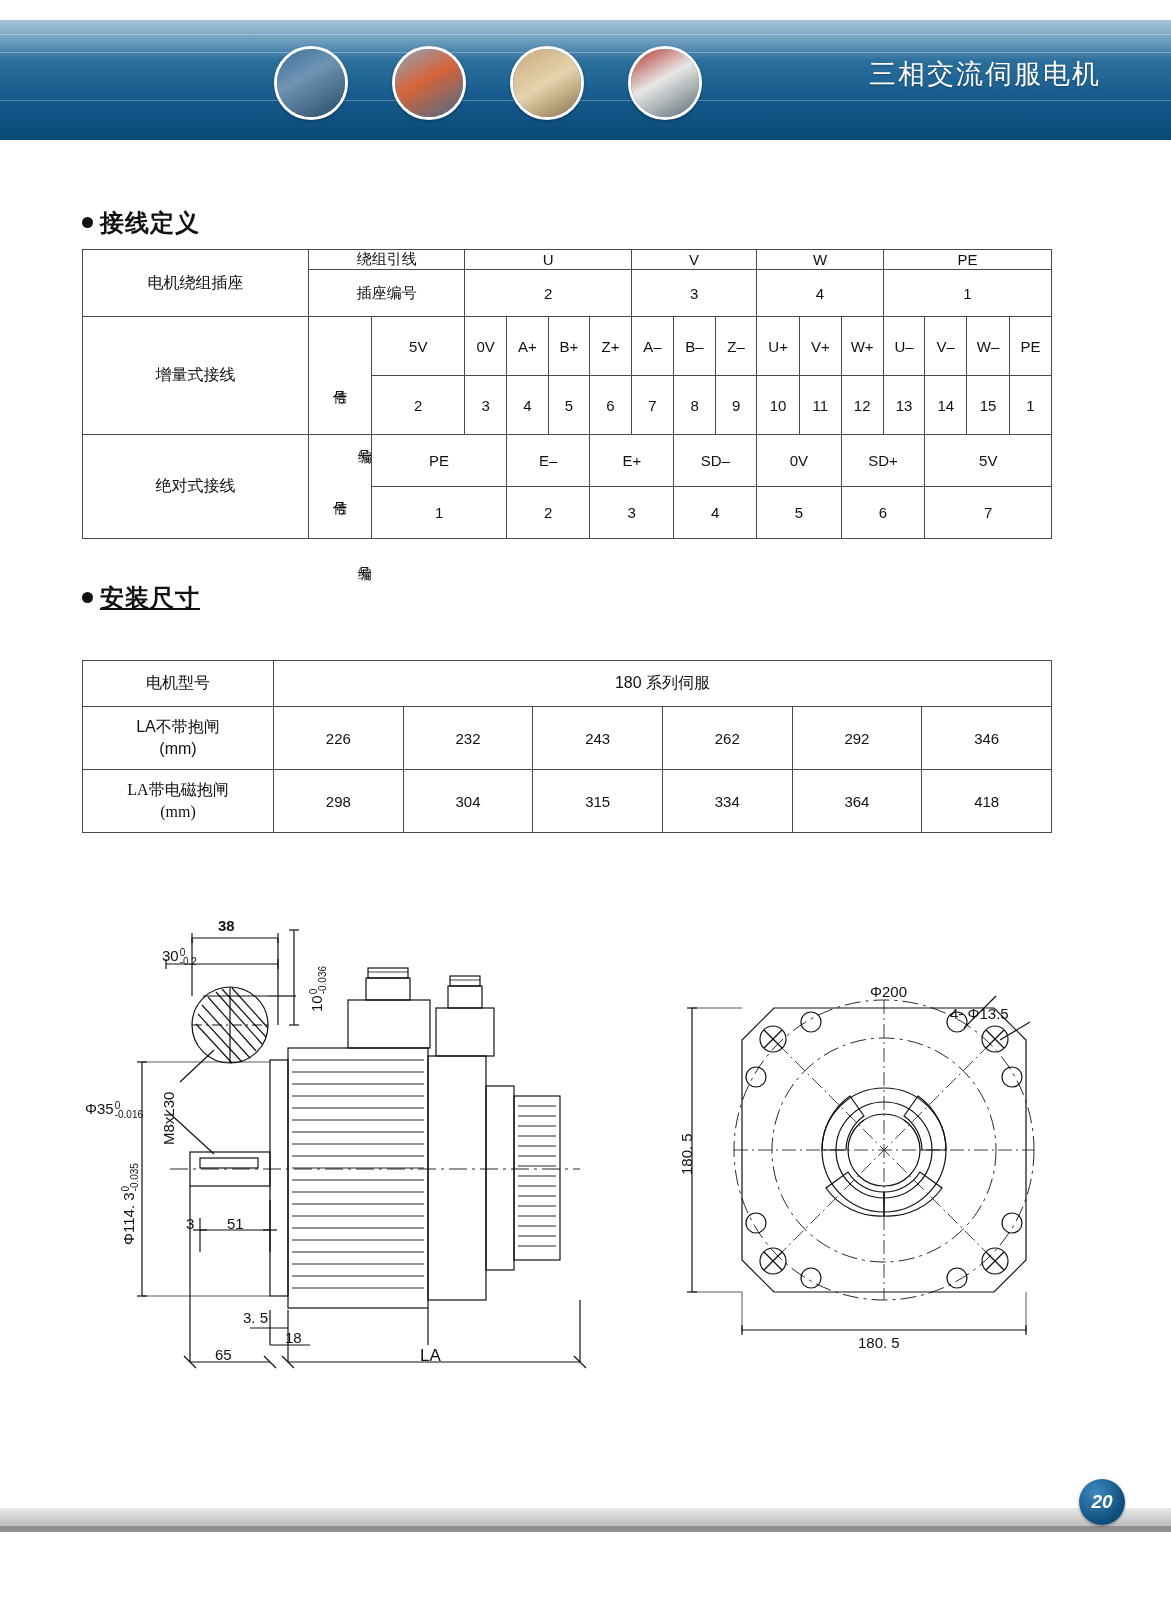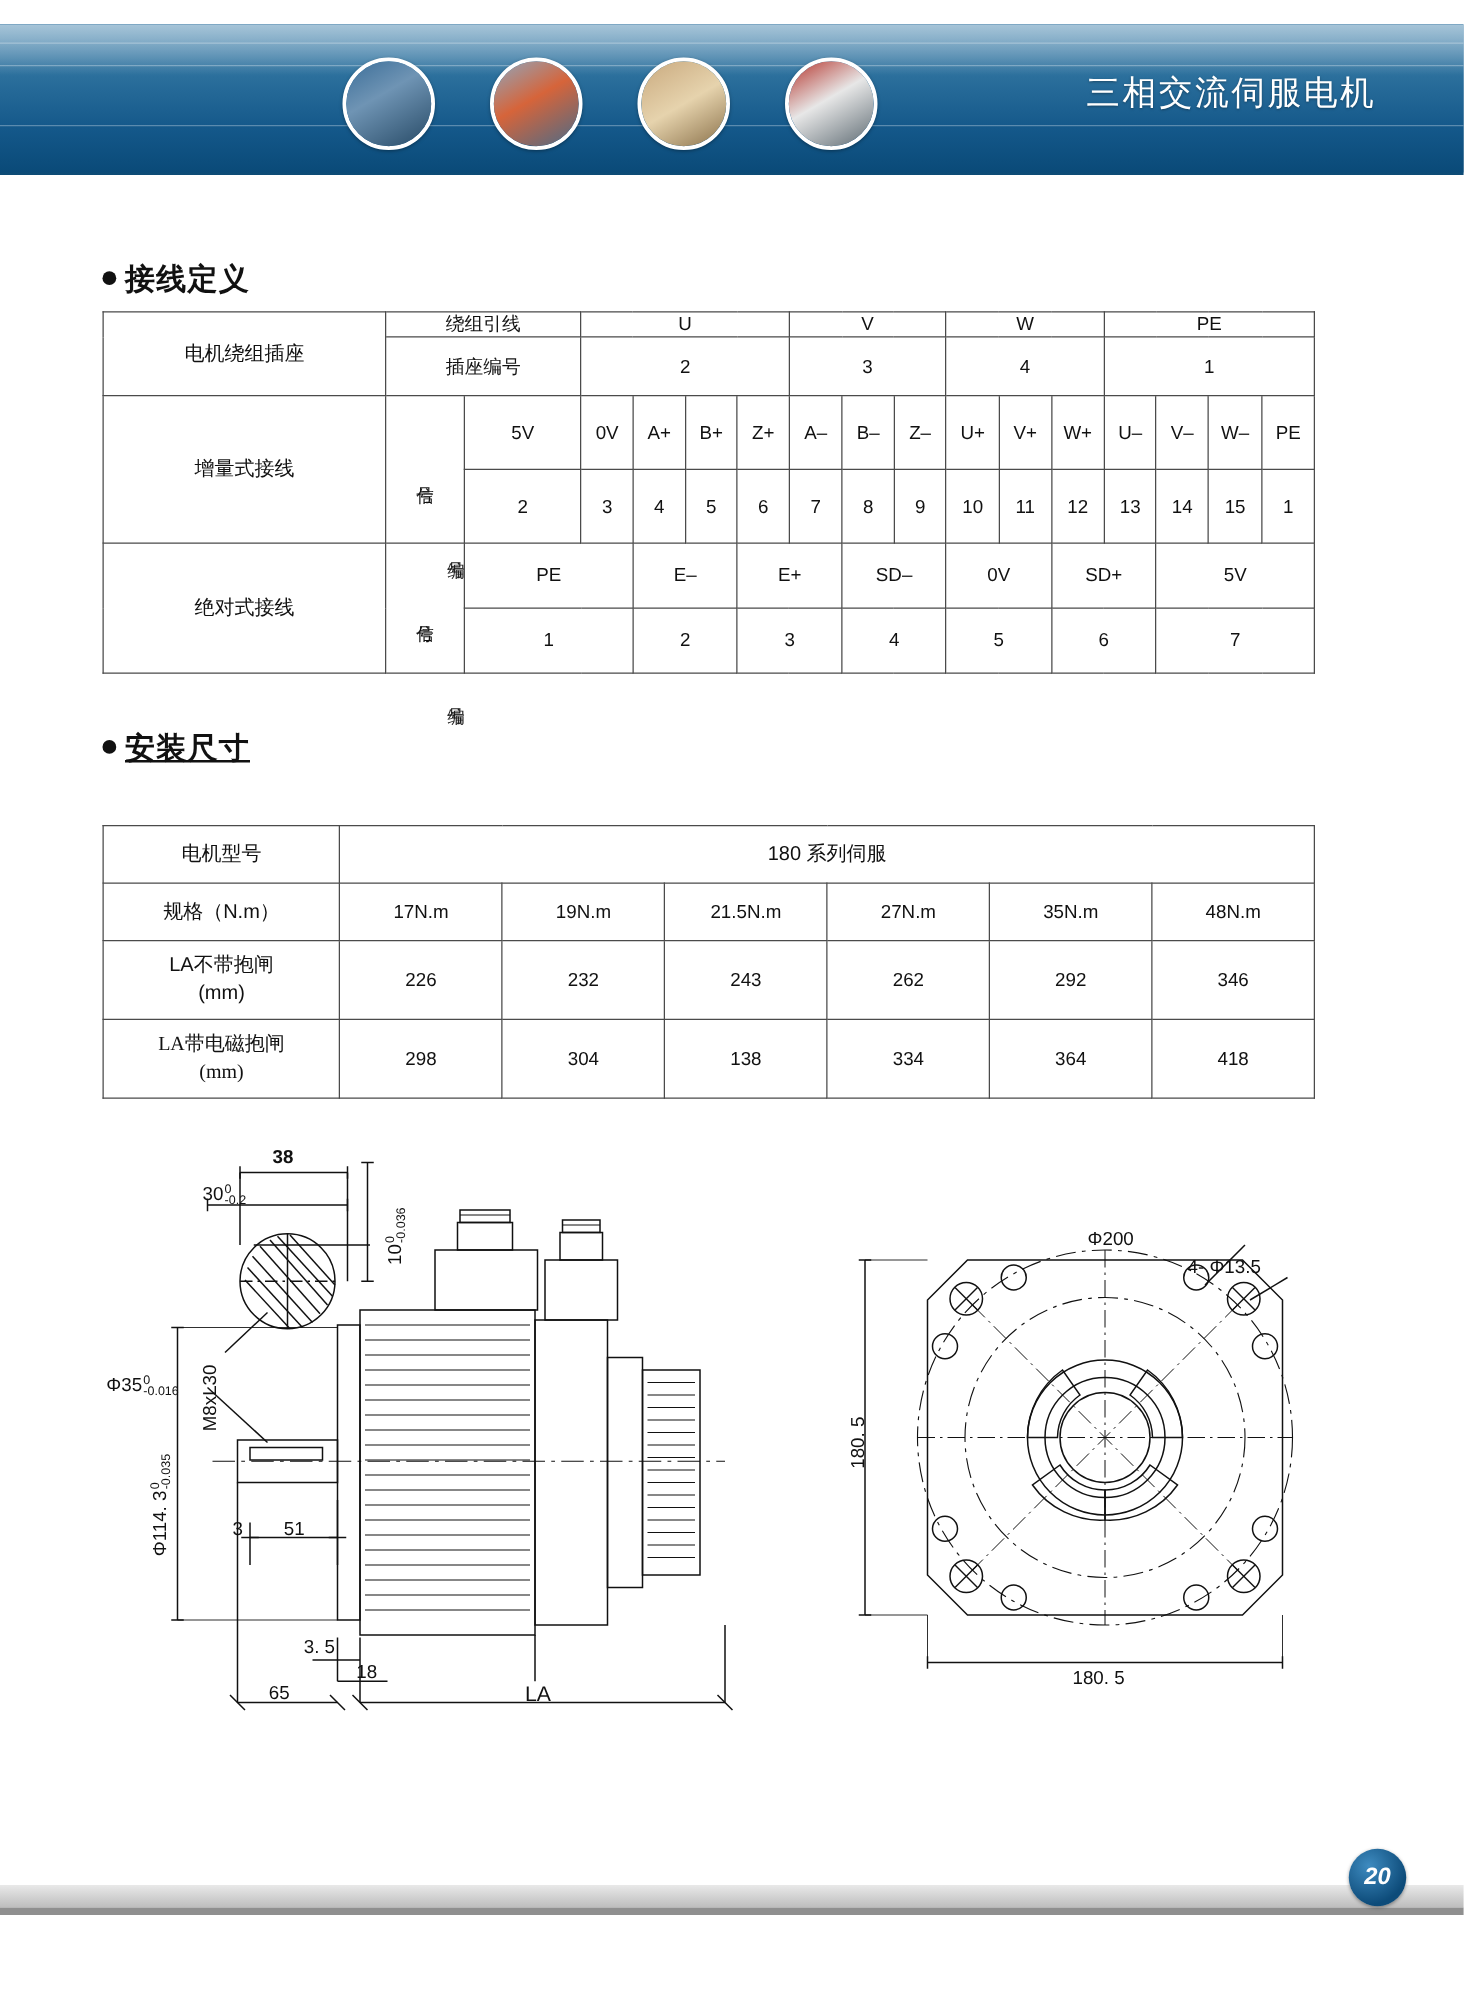--- a/index.html
+++ b/index.html
@@ -213,48 +213,39 @@
   <span class="bullet"></span><span>安装尺寸</span>
 </div>
 
 <table style="left:82px;top:660px;width:970px;">
   <tbody>
       <tr>
     <td style="width:190px;height:45px;font-size:16px;">电机型号</td>
     <td colspan="6" style="font-size:16px;">180 系列伺服</td>
   </tr>
   <tr>
-    <td style="height:45px;font-size:16px;">规格（N.m）</td>
-    <td style="width:130px;">17N.m</td>
-    <td style="width:130px;">19N.m</td>
-    <td style="width:130px;">21.5N.m</td>
-    <td style="width:130px;">27N.m</td>
-    <td style="width:130px;">35N.m</td>
-    <td style="width:130px;">48N.m</td>
-  </tr>
-  <tr>
     <td style="height:62px;font-size:16px;line-height:1.35;border-radius:29px;">
       <span>LA不带抱闸</span><br>
       <span>(mm)</span>
     </td>
     <td>226</td>
     <td>232</td>
     <td>243</td>
     <td>262</td>
     <td>292</td>
     <td>346</td>
   </tr>
   <tr>
     <td style="height:62px;font-size:16px;line-height:1.35;font-family:Liberation Serif, serif;">
       <span>LA带电磁抱闸</span><br>
       <span>(mm)</span>
     </td>
     <td>298</td>
     <td>304</td>
-    <td>138</td>
+    <td>315</td>
     <td>334</td>
     <td>364</td>
     <td>418</td>
   </tr>
 </tbody>
   </table>
 
 <div class="drawing">
   <svg width="1000" height="540" viewBox="0 0 1000 540">
     <g fill="none" stroke="#111" stroke-width="1.2" stroke-linejoin="miter">

